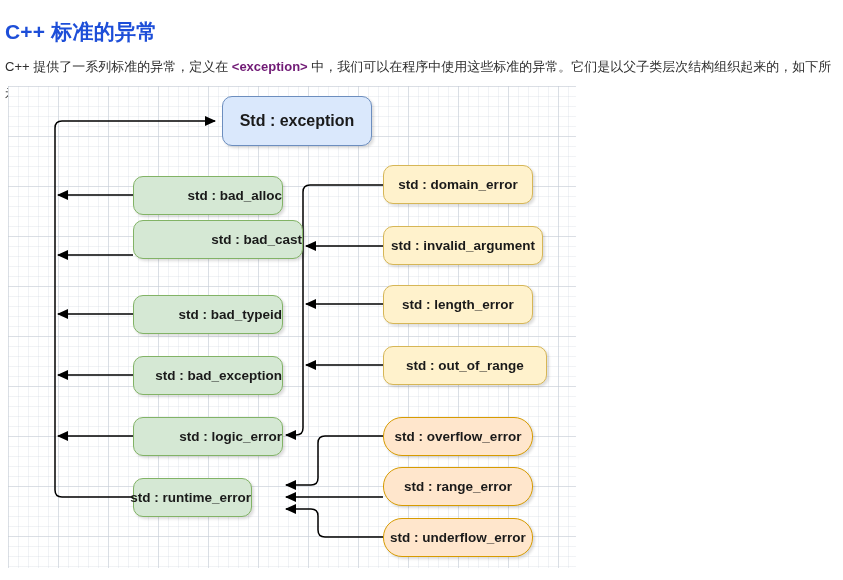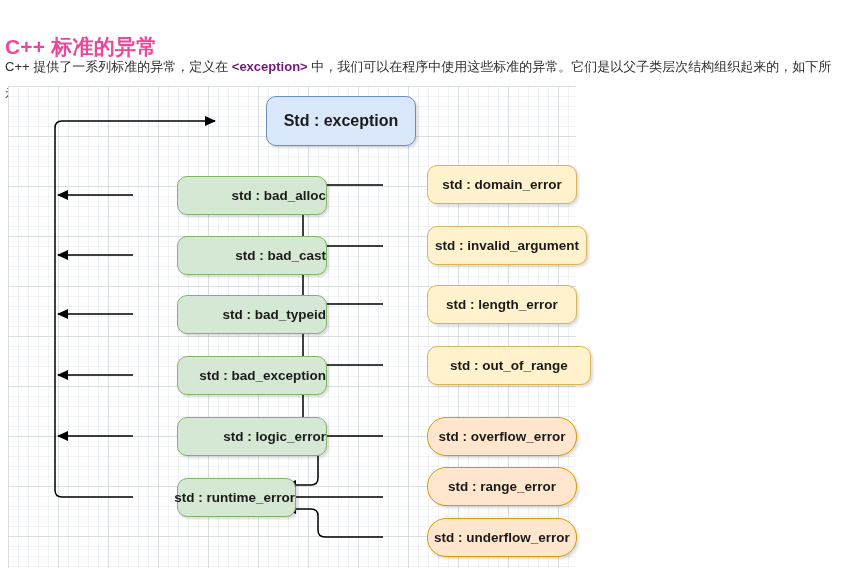--- a/index.html
+++ b/index.html
@@ -2,22 +2,22 @@
 <html style="--root-fill: #dae8fc; --root-stroke: #6c8ebf; --child-fill: #d5e8d4; --child-stroke: #82b366; --logic-child-fill: #fff2cc; --logic-child-stroke: #d6b656; --runtime-child-fill: #ffe6cc; --runtime-child-stroke: #d79b00; --connector: #000000;"><head>
 <meta charset="utf-8">
 <style>
   html,body{margin:0;padding:0;}
   body{
     width:843px;height:580px;position:relative;overflow:hidden;
     background:#ffffff;
     font-family:"Liberation Sans","DejaVu Sans",sans-serif;
   }
   .page-title{
-    position:absolute;left:5px;top:19px;
-    font-size:21px;font-weight:bold;color:#ec4899;
+    position:absolute;left:5px;top:4px;
+    font-size:21px;font-weight:bold;color:#1d4ed8;
     letter-spacing:.2px;
   }
   .intro{
     position:absolute;left:5px;top:40px;width:834px;
     font-size:13px;color:#2e2e2e;line-height:27px;
   }
   .intro b{font-weight:bold;color:#701a75;}
   
   .canvas{
     position:absolute;left:8px;top:86px;width:568px;height:482px;
@@ -28,21 +28,20 @@
       linear-gradient(to bottom, rgba(214,220,228,.35) 1px, transparent 1px) 0 0/10px 10px,
       #ffffff;
   }
   .node{
     position:absolute;box-sizing:border-box;
     display:flex;align-items:center;justify-content:center;
     border-radius:10px;border:1px solid #999;
     font-weight:bold;font-size:13.5px;color:#1a1a1a;
     box-shadow:2px 2px 3px rgba(0,0,0,.14);
     white-space:nowrap;
-    margin-left:44px;
   }
   .node.root{
     background:var(--root-fill);border-color:var(--root-stroke);
     font-size:16px;
   }
   .node.green{background:var(--child-fill);border-color:var(--child-stroke);justify-content:flex-end;}
   .node.yellow{background:var(--logic-child-fill);border-color:var(--logic-child-stroke);}
   .node.orange{background:var(--runtime-child-fill);border-color:var(--runtime-child-stroke);border-radius:19px;}
   svg.wires{position:absolute;left:0;top:0;pointer-events:none;}
   svg.wires path.wire{fill:none;stroke:var(--connector);stroke-width:1.5px;}
@@ -81,21 +80,21 @@
   <path class="wire" marker-end="url(#arr)" d="M383,537 L325,537 Q318,537 318,530 L318,516 Q318,509 311,509 L286,509"></path>
 </svg>
 
 <div class="node root" style="left:222px;top:96px;width:150px;height:50px">
   <span>Std : exception</span>
 </div>
 
 <div class="node green" style="left:133px;top:176px;width:150px;height:39px">
   <span>std : bad_alloc</span>
 </div>
-<div class="node green" style="left:133px;top:236px;width:150px;height:39px">
+<div class="node green" style="left:133px;top:220px;width:170px;height:39px">
   <span>std : bad_cast</span>
 </div>
 <div class="node green" style="left:133px;top:295px;width:150px;height:39px">
   <span>std : bad_typeid</span>
 </div>
 <div class="node green" style="left:133px;top:356px;width:150px;height:39px">
   <span>std : bad_exception</span>
 </div>
 <div class="node green" style="left:133px;top:417px;width:150px;height:39px">
   <span>std : logic_error</span>

